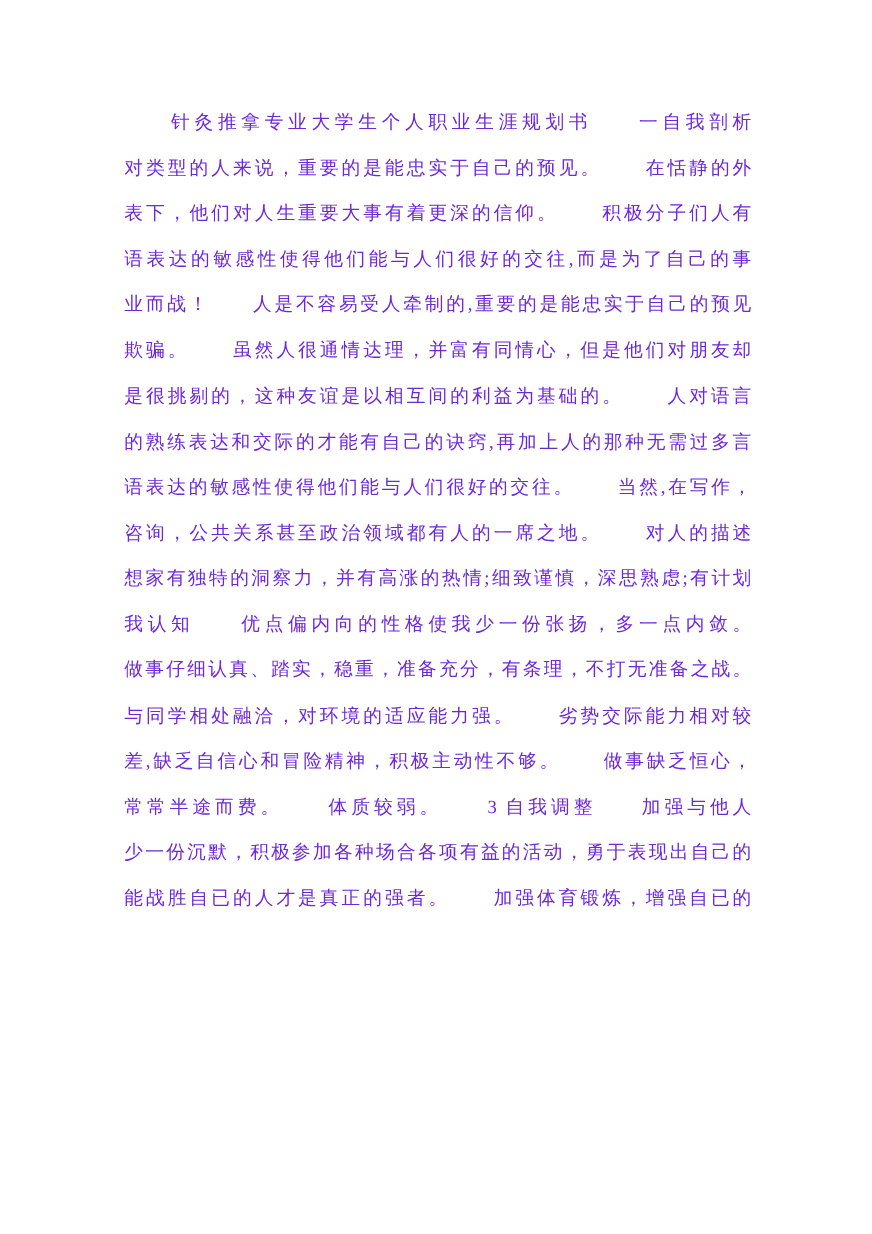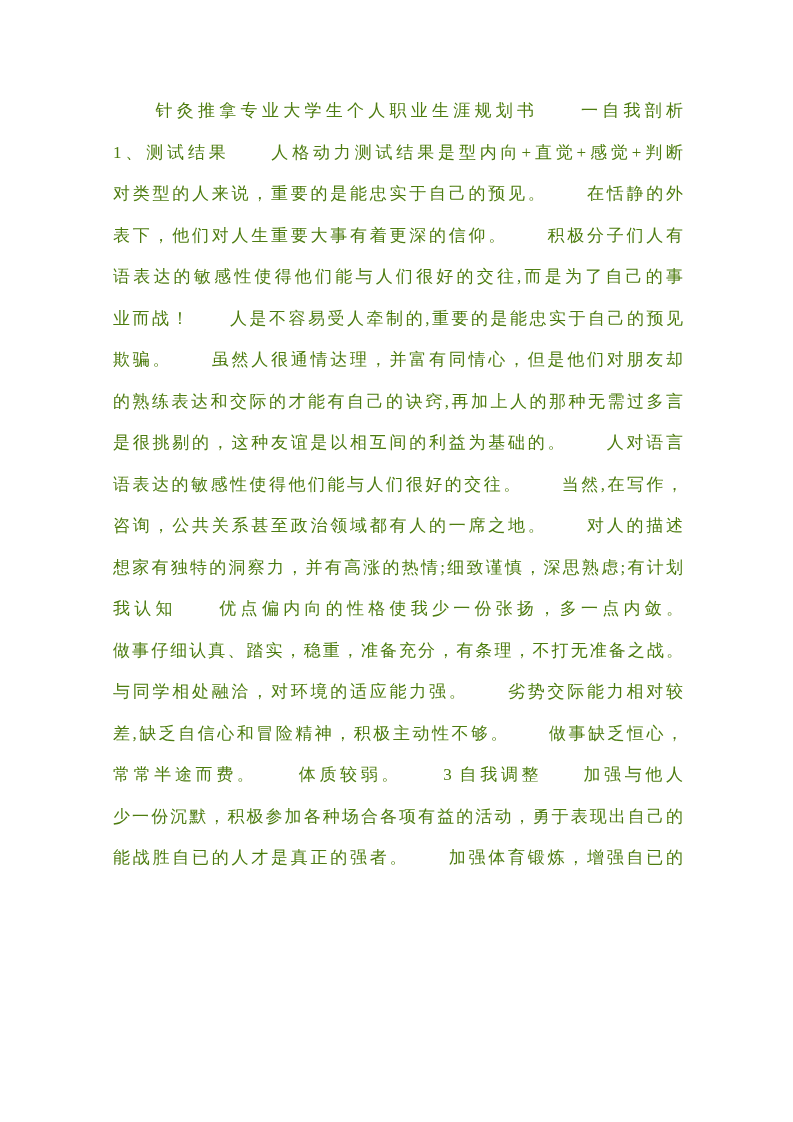--- a/index.html
+++ b/index.html
@@ -16,44 +16,43 @@
   }
   .textblock {
     position: absolute;
     left: 113px;
     top: 90px;
     width: 570px;
   }
   .line {
     font-family: "Liberation Serif", "DejaVu Serif", serif;
     font-size: 17px;
-    color: #4d7c0f;
+    color: #6d28d9;
     height: 41.5px;
     line-height: 41.5px;
     text-align: justify;
     text-align-last: justify;
     overflow: hidden;
     white-space: normal;
     word-break: keep-all;
   }
 </style>
 </head>
 <body>
 
 <div class="page">
   <div class="textblock">
     <div class="line">　　针灸推拿专业大学生个人职业生涯规划书　　一自我剖析</div>
-    <div class="line">1、测试结果　　人格动力测试结果是型内向+直觉+感觉+判断</div>
     <div class="line">对类型的人来说，重要的是能忠实于自己的预见。　　在恬静的外</div>
     <div class="line">表下，他们对人生重要大事有着更深的信仰。　　积极分子们人有</div>
     <div class="line">语表达的敏感性使得他们能与人们很好的交往,而是为了自己的事</div>
     <div class="line">业而战！　　人是不容易受人牵制的,重要的是能忠实于自己的预见</div>
     <div class="line">欺骗。　　虽然人很通情达理，并富有同情心，但是他们对朋友却</div>
+    <div class="line">是很挑剔的，这种友谊是以相互间的利益为基础的。　　人对语言</div>
     <div class="line">的熟练表达和交际的才能有自己的诀窍,再加上人的那种无需过多言</div>
-    <div class="line">是很挑剔的，这种友谊是以相互间的利益为基础的。　　人对语言</div>
     <div class="line">语表达的敏感性使得他们能与人们很好的交往。　　当然,在写作，</div>
     <div class="line">咨询，公共关系甚至政治领域都有人的一席之地。　　对人的描述</div>
     <div class="line">想家有独特的洞察力，并有高涨的热情;细致谨慎，深思熟虑;有计划</div>
     <div class="line">我认知　　优点偏内向的性格使我少一份张扬，多一点内敛。</div>
     <div class="line">做事仔细认真、踏实，稳重，准备充分，有条理，不打无准备之战。</div>
     <div class="line">与同学相处融洽，对环境的适应能力强。　　劣势交际能力相对较</div>
     <div class="line">差,缺乏自信心和冒险精神，积极主动性不够。　　做事缺乏恒心，</div>
     <div class="line">常常半途而费。　　体质较弱。　　3 自我调整　　加强与他人</div>
     <div class="line">少一份沉默，积极参加各种场合各项有益的活动，勇于表现出自己的</div>
     <div class="line">能战胜自已的人才是真正的强者。　　加强体育锻炼，增强自已的</div>

